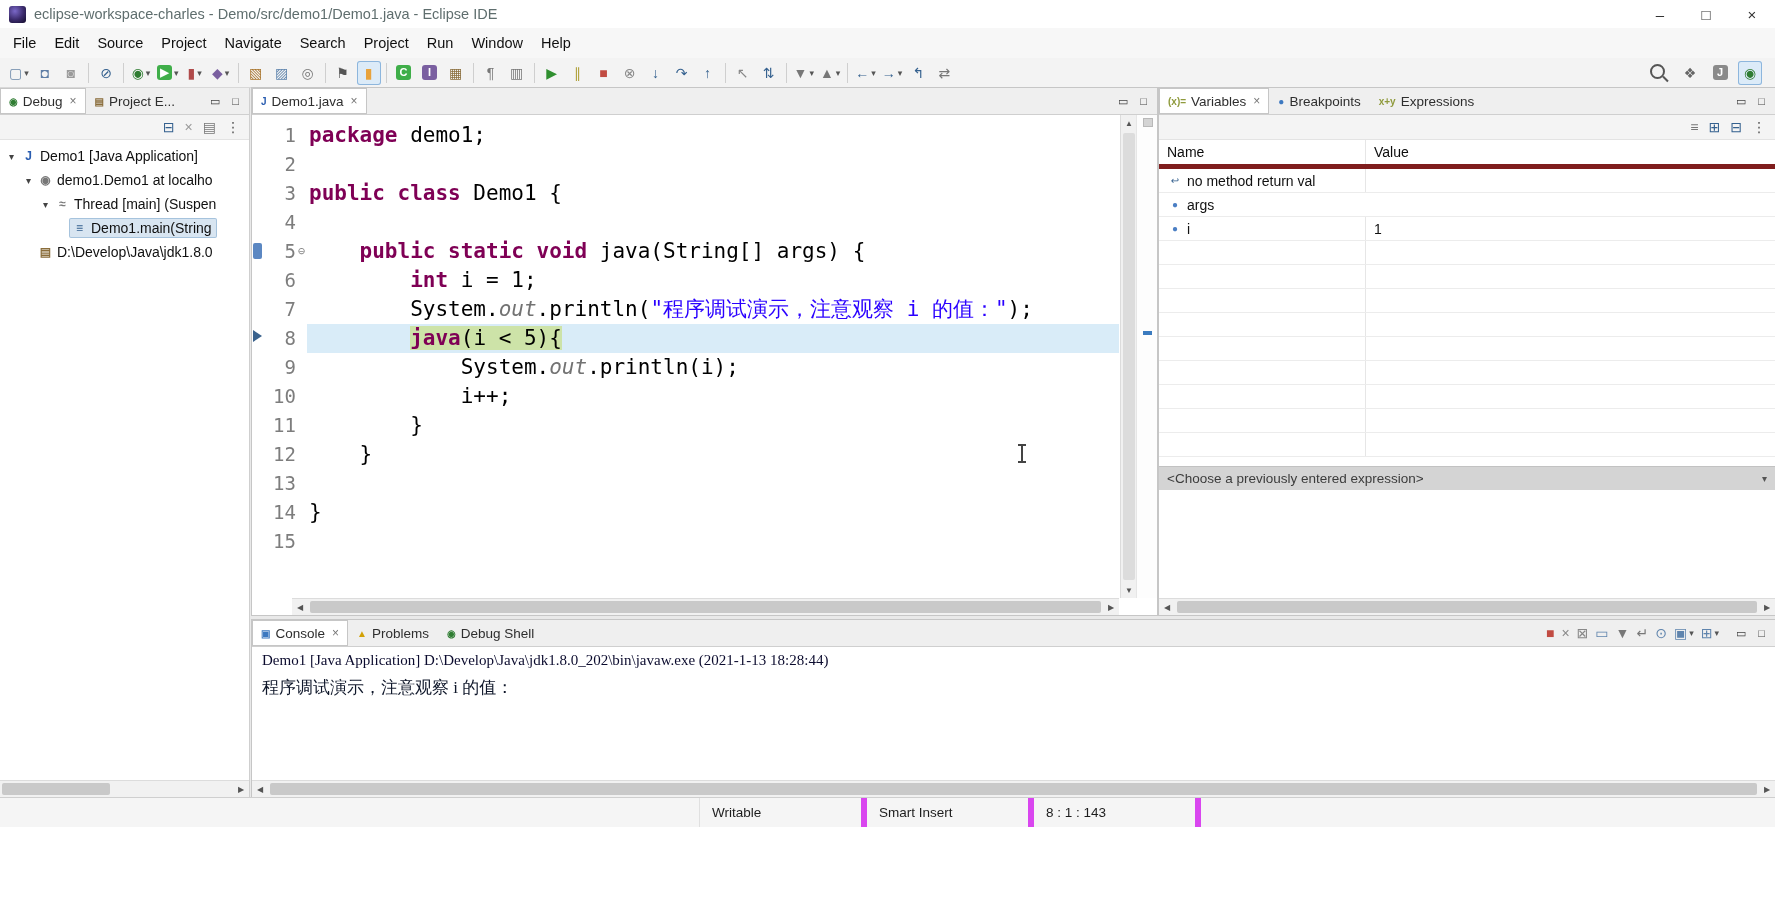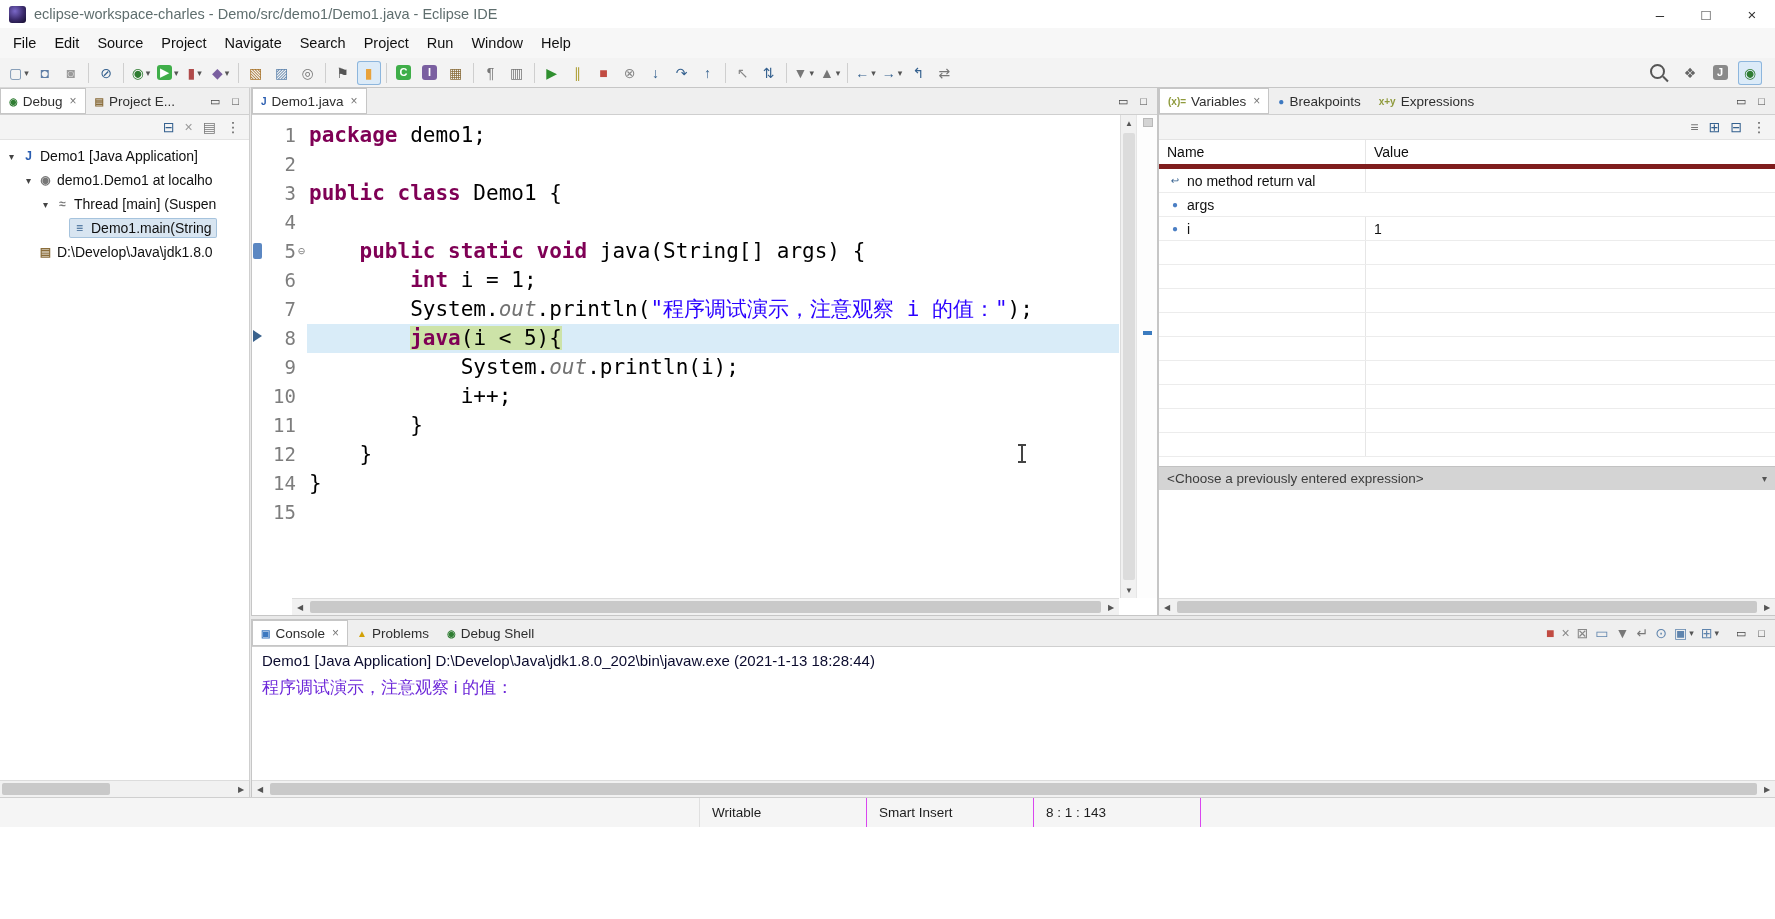--- a/index.html
+++ b/index.html
@@ -127,30 +127,30 @@
   .var-icon{width:16px;flex:none;font-size:10px;text-align:center;margin-right:4px;}
   .expr-bar{position:absolute;left:0;right:0;top:378px;height:24px;background:#d4d4d4;
             border-top:1px solid #c2c2c2;display:flex;align-items:center;padding:0 8px;
             box-sizing:border-box;font-size:13.5px;color:#3c3c3c;}
   .expr-chevron{margin-left:auto;color:#555;font-size:10px;}
 
   
   .console-panel{position:absolute;left:252px;top:620px;width:1523px;height:177px;background:#fff;
                  box-shadow:0 0 0 1px #c6c6c6;}
   .console-body{position:absolute;left:0;top:27px;right:0;bottom:17px;background:#fff;
-                overflow:hidden;font-family:Liberation Sans, sans-serif;}
+                overflow:hidden;font-family:Liberation Serif, serif;}
   .console-line.process-header{font-size:15px;color:#0b0b2e;padding:5px 10px 0;}
-  .console-line.stdout{font-size:17px;color:#6d28d9;padding:7px 10px 0;}
+  .console-line.stdout{font-size:17px;color:#0f172a;padding:7px 10px 0;}
 
   
   .statusbar{position:absolute;left:0;top:797px;width:1775px;height:30px;background:#f5f5f5;
              border-top:1px solid #cfcfcf;display:flex;align-items:center;box-sizing:border-box;
              font-size:13.5px;color:#1d1d1d;}
   .sb-cell{height:100%;display:flex;align-items:center;padding-left:12px;box-sizing:border-box;
-           border-right:1px solid #d946ef;white-space:nowrap;}
+           border-right:6px solid #d946ef;white-space:nowrap;}
   .sb-cell:first-child{border-right:1px solid #e0e0e0;}
   .sb-last{flex:1;border-right:none;}
 </style>
 </head>
 <body>
 
 <div class="titlebar">
   <span class="app-icon"></span>
   <span class="title">eclipse-workspace-charles - Demo/src/demo1/Demo1.java - Eclipse IDE</span>
   <div class="win-controls">
@@ -408,20 +408,21 @@
         <div class="code-line"><span class="line-num">3</span><span class="fold-col"></span><span class="code-text"><span class="t-k">public class</span><span class="t-p"> Demo1 {</span></span></div>
         <div class="code-line"><span class="line-num">4</span><span class="fold-col"></span><span class="code-text"></span></div>
         <div class="code-line"><span class="line-num">5</span><span class="fold-col">⊖</span><span class="code-text"><span class="t-p">    </span><span class="t-k">public static void</span><span class="t-p"> java(String[] args) {</span></span></div>
         <div class="code-line"><span class="line-num">6</span><span class="fold-col"></span><span class="code-text"><span class="t-p">        </span><span class="t-k">int</span><span class="t-p"> i = 1;</span></span></div>
         <div class="code-line"><span class="line-num">7</span><span class="fold-col"></span><span class="code-text"><span class="t-p">        System.</span><span class="t-f">out</span><span class="t-p">.println(</span><span class="t-s">"程序调试演示，注意观察 i 的值："</span><span class="t-p">);</span></span></div>
         <div class="code-line current"><span class="line-num">8</span><span class="fold-col"></span><span class="code-text"><span class="t-p">        </span><span class="t-k hl">java</span><span class="t-p hl">(i &lt; 5){</span></span></div>
         <div class="code-line"><span class="line-num">9</span><span class="fold-col"></span><span class="code-text"><span class="t-p">            System.</span><span class="t-f">out</span><span class="t-p">.println(i);</span></span></div>
         <div class="code-line"><span class="line-num">10</span><span class="fold-col"></span><span class="code-text"><span class="t-p">            i++;</span></span></div>
         <div class="code-line"><span class="line-num">11</span><span class="fold-col"></span><span class="code-text"><span class="t-p">        }</span></span></div>
         <div class="code-line"><span class="line-num">12</span><span class="fold-col"></span><span class="code-text"><span class="t-p">    }</span></span></div>
+        <div class="code-line"><span class="line-num">13</span><span class="fold-col"></span><span class="code-text"></span></div>
         <div class="code-line"><span class="line-num">14</span><span class="fold-col"></span><span class="code-text"><span class="t-p">}</span></span></div>
         <div class="code-line"><span class="line-num">15</span><span class="fold-col"></span><span class="code-text"></span></div>
       </div>
     <div class="vscroll" style="right:20px;bottom:17px;">
       <span class="sb-btn" style="top:0;left:0;">▲</span>
       <span class="vthumb" style="top:18px;bottom:18px;"></span>
       <span class="sb-btn" style="bottom:0;left:0;">▼</span>
     </div>
     <div class="overview">
       <span class="ov-top"></span>

